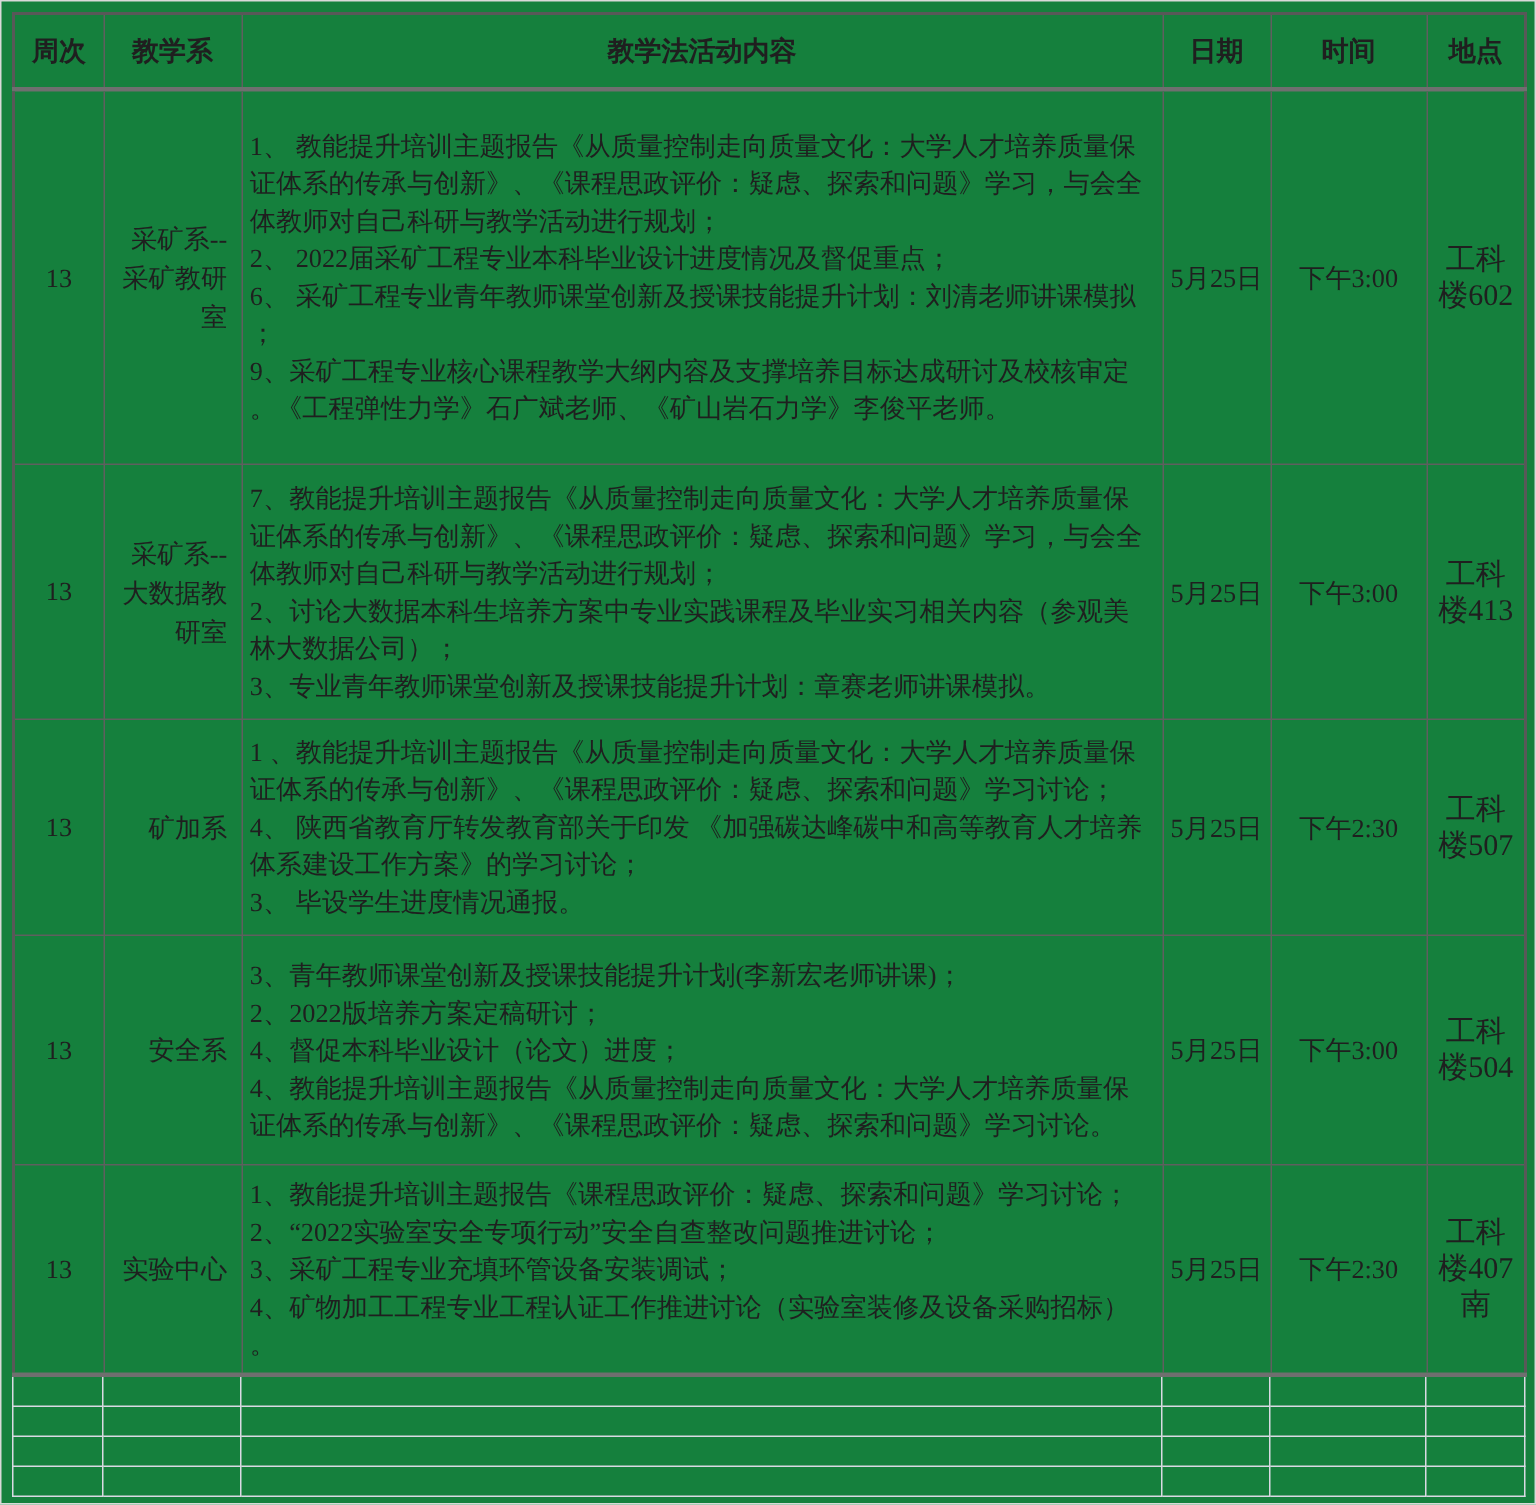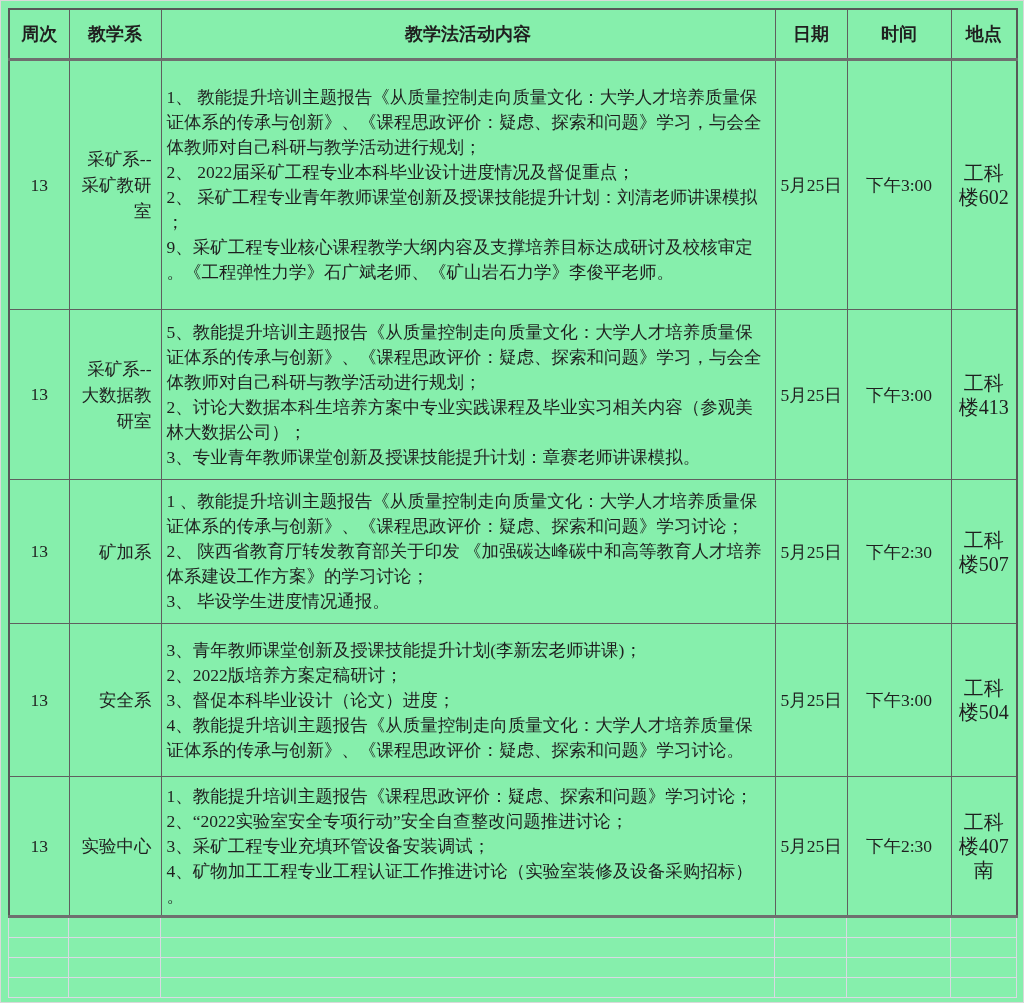--- a/index.html
+++ b/index.html
@@ -1,18 +1,18 @@
 <!DOCTYPE html>
 <html><head>
 <meta charset="utf-8">
 <style>
   html,body{margin:0;padding:0;background:#ffffff;}
   .page{
     position:relative;width:1024px;height:1003px;box-sizing:border-box;
-    background:#86efac;border:1px solid #d9d9d9;
+    background:#15803d;border:1px solid #d9d9d9;
     font-family:"Liberation Serif","DejaVu Serif",serif;color:#1f1f1f;
     overflow:hidden;
   }
   .sheet{position:absolute;left:7px;top:7px;}
   table{border-collapse:collapse;table-layout:fixed;width:1008px;}
   
   .main{border:2px solid #585858;}
   .main th,.main td{border:1px solid #5f5f5f;overflow:hidden;}
   .main thead th{
     height:48px;font-size:18px;font-weight:bold;text-align:center;vertical-align:middle;
@@ -60,58 +60,58 @@
           <th>地点</th>
         </tr>
       </thead>
       <tbody>
           <tr>
             <td class="c">13</td>
             <td class="c dept">采矿系--采矿教研室</td>
             <td class="content">
               <div>1、 教能提升培训主题报告《从质量控制走向质量文化：大学人才培养质量保证体系的传承与创新》、《课程思政评价：疑虑、探索和问题》学习，与会全体教师对自己科研与教学活动进行规划；</div>
               <div>2、 2022届采矿工程专业本科毕业设计进度情况及督促重点；</div>
-              <div>2、 采矿工程专业青年教师课堂创新及授课技能提升计划：刘清老师讲课模拟；</div>
+              <div>6、 采矿工程专业青年教师课堂创新及授课技能提升计划：刘清老师讲课模拟；</div>
               <div>9、采矿工程专业核心课程教学大纲内容及支撑培养目标达成研讨及校核审定。《工程弹性力学》石广斌老师、《矿山岩石力学》李俊平老师。</div>
             </td>
             <td class="c">5月25日</td>
             <td class="c">下午3:00</td>
             <td class="c loc">工科楼602</td>
           </tr>
           <tr>
             <td class="c">13</td>
             <td class="c dept">采矿系--大数据教研室</td>
             <td class="content">
-              <div>5、教能提升培训主题报告《从质量控制走向质量文化：大学人才培养质量保证体系的传承与创新》、《课程思政评价：疑虑、探索和问题》学习，与会全体教师对自己科研与教学活动进行规划；</div>
+              <div>7、教能提升培训主题报告《从质量控制走向质量文化：大学人才培养质量保证体系的传承与创新》、《课程思政评价：疑虑、探索和问题》学习，与会全体教师对自己科研与教学活动进行规划；</div>
               <div>2、讨论大数据本科生培养方案中专业实践课程及毕业实习相关内容（参观美林大数据公司）；</div>
               <div>3、专业青年教师课堂创新及授课技能提升计划：章赛老师讲课模拟。</div>
             </td>
             <td class="c">5月25日</td>
             <td class="c">下午3:00</td>
             <td class="c loc">工科楼413</td>
           </tr>
           <tr>
             <td class="c">13</td>
             <td class="c dept">矿加系</td>
             <td class="content">
               <div>1 、教能提升培训主题报告《从质量控制走向质量文化：大学人才培养质量保证体系的传承与创新》、《课程思政评价：疑虑、探索和问题》学习讨论；</div>
-              <div>2、 陕西省教育厅转发教育部关于印发 《加强碳达峰碳中和高等教育人才培养体系建设工作方案》的学习讨论；</div>
+              <div>4、 陕西省教育厅转发教育部关于印发 《加强碳达峰碳中和高等教育人才培养体系建设工作方案》的学习讨论；</div>
               <div>3、 毕设学生进度情况通报。</div>
             </td>
             <td class="c">5月25日</td>
             <td class="c">下午2:30</td>
             <td class="c loc">工科楼507</td>
           </tr>
           <tr>
             <td class="c">13</td>
             <td class="c dept">安全系</td>
             <td class="content">
               <div>3、青年教师课堂创新及授课技能提升计划(李新宏老师讲课)；</div>
               <div>2、2022版培养方案定稿研讨；</div>
-              <div>3、督促本科毕业设计（论文）进度；</div>
+              <div>4、督促本科毕业设计（论文）进度；</div>
               <div>4、教能提升培训主题报告《从质量控制走向质量文化：大学人才培养质量保证体系的传承与创新》、《课程思政评价：疑虑、探索和问题》学习讨论。</div>
             </td>
             <td class="c">5月25日</td>
             <td class="c">下午3:00</td>
             <td class="c loc">工科楼504</td>
           </tr>
           <tr>
             <td class="c">13</td>
             <td class="c dept">实验中心</td>
             <td class="content">

